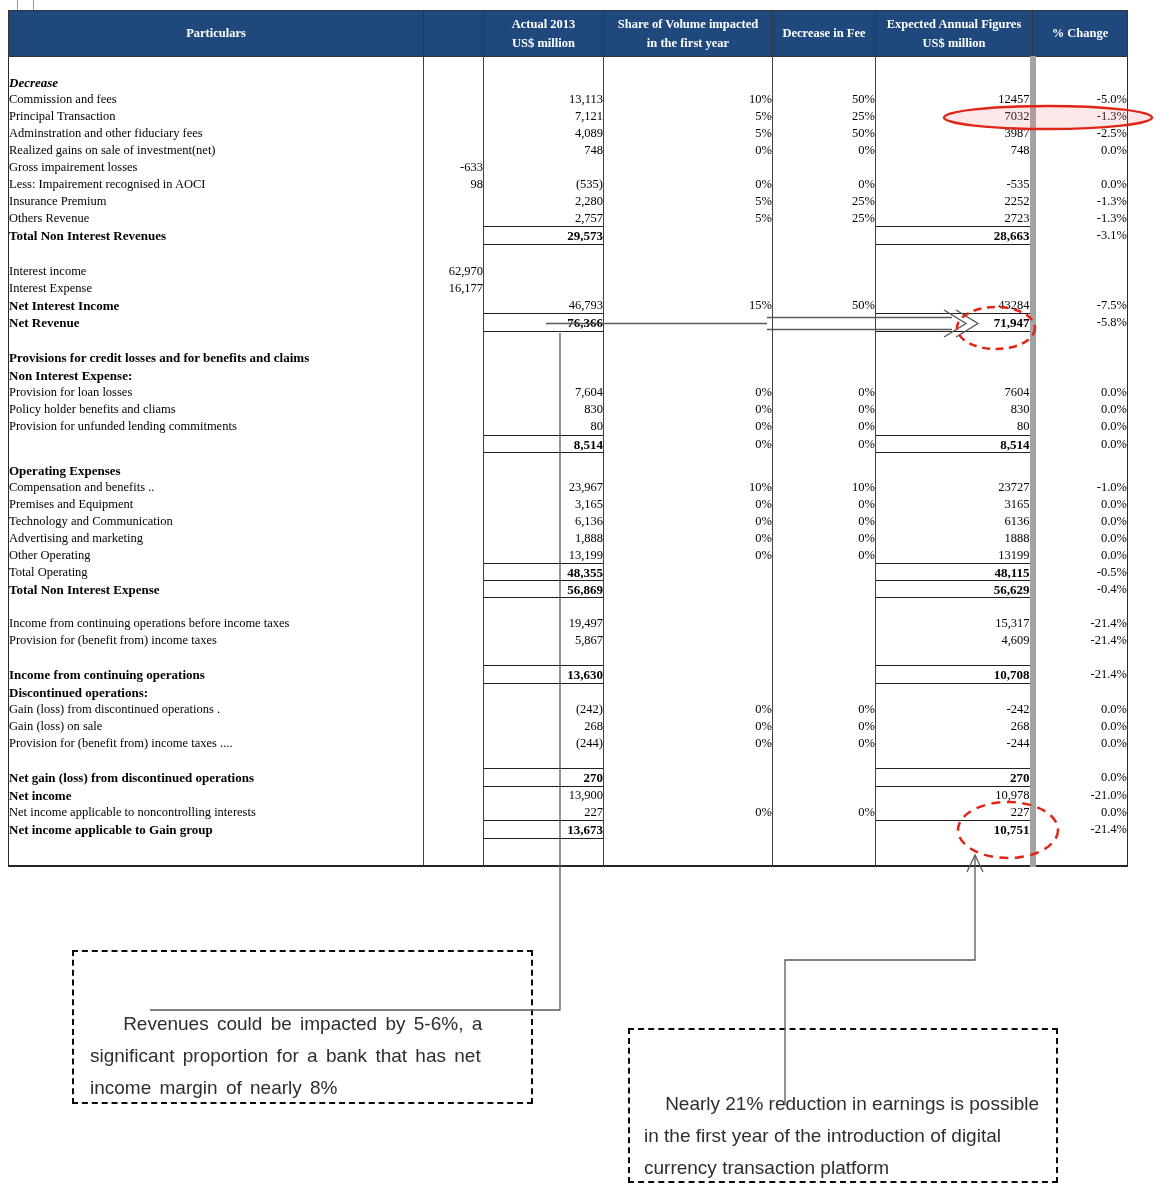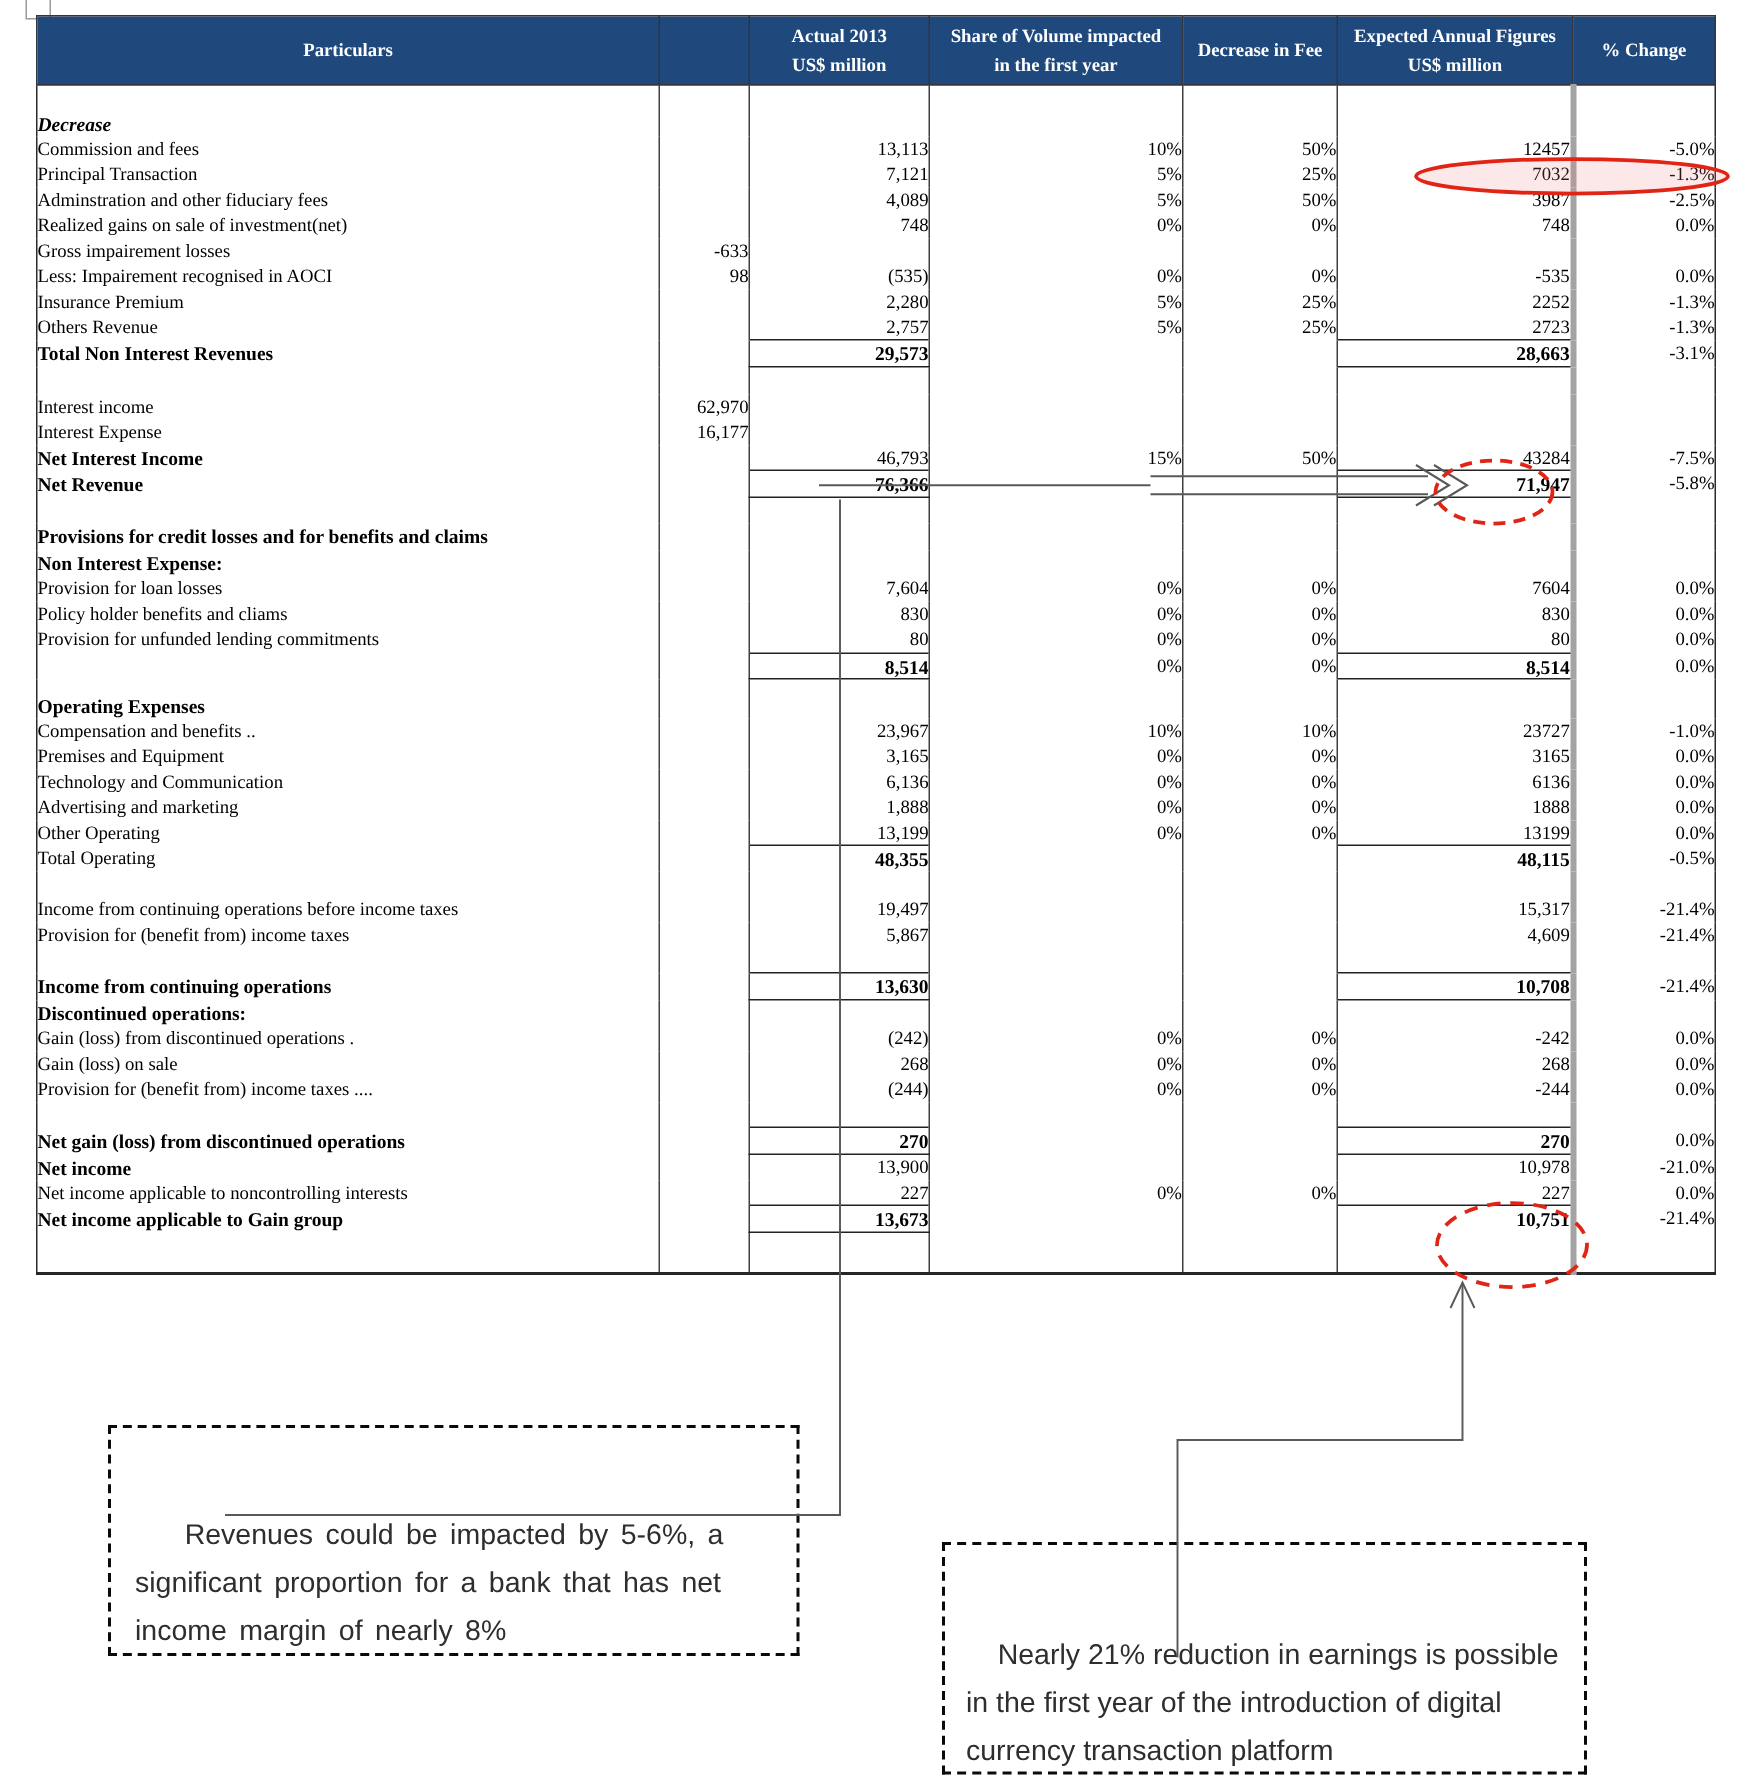--- a/index.html
+++ b/index.html
@@ -1,33 +1,33 @@
 <!DOCTYPE html>
 <html><head>
 <meta charset="utf-8">
 <style>
   html,body{margin:0;padding:0;background:#fff;}
   .page{position:relative;width:1169px;height:1185px;background:#fff;overflow:hidden;
         font-family:"Liberation Serif","DejaVu Serif",serif;}
   .anchor-box{position:absolute;left:17px;top:-3px;width:15px;height:14px;
               border:1px solid #9a9a9a;background:#fff;}
-  table.fin{position:absolute;left:24px;top:10px;width:1119px;table-layout:fixed;
+  table.fin{position:absolute;left:8px;top:10px;width:1119px;table-layout:fixed;
             border-collapse:collapse;border:1px solid #2b2b2b;border-bottom:2px solid #262626;
             font-size:12.5px;color:#000;}
   col.c1{width:415px;} col.c2{width:60px;} col.c3{width:120px;} col.c4{width:169px;}
   col.c5{width:103px;} col.c6{width:157px;} col.c7{width:95px;}
   table.fin th{height:45px;background:#1f497d;color:#fff;font-weight:bold;font-size:12.5px;
                text-align:center;vertical-align:middle;white-space:pre-line;line-height:1.45;
                border:1px solid #35343c;padding:0 2px;}
   table.fin td{padding:0;vertical-align:middle;line-height:1;white-space:nowrap;overflow:hidden;}
   tbody td:nth-child(2){border-left:1px solid #404040;}
   tbody td:nth-child(3){border-left:1px solid #404040;border-right:1px solid #404040;}
   tbody td:nth-child(4){border-right:1px solid #404040;}
   tbody td:nth-child(5){border-right:1px solid #404040;}
-  tbody td:nth-child(6){border-right:4px solid #a3a3a3;}
+  tbody td:nth-child(6){border-right:6px solid #a3a3a3;}
   td.lab{text-align:left;}
   td.num{text-align:right;padding-right:5px;}
   td.pct{padding-right:6px;}
   td.b{font-weight:bold;font-size:13px;}
   td.it{font-style:italic;}
   .ind0{padding-left:2px;} .ind1{padding-left:10px;} .ind2{padding-left:22px;} .ind3{padding-left:50px;}
   td.bt{border-top:1.5px solid #222;}
   td.bb{border-bottom:1.5px solid #222;}
   svg.overlay{position:absolute;left:0;top:0;pointer-events:none;z-index:5;}
   .callout{position:absolute;box-sizing:border-box;border:2px dashed #0a0a0a;background:#fff;
@@ -341,20 +341,29 @@
         <tr style="height: 17px;">
           <td class="lab ind1">Total Operating</td>
           <td class="num"></td>
           <td class="num b bt">48,355</td>
           <td class="num pct"></td>
           <td class="num pct"></td>
           <td class="num b bt">48,115</td>
           <td class="num pct">-0.5%</td>
         </tr>
         <tr style="height: 17px;">
+          <td class="lab ind2 b">Total Non Interest Expense</td>
+          <td class="num"></td>
+          <td class="num b bt bb">56,869</td>
+          <td class="num pct"></td>
+          <td class="num pct"></td>
+          <td class="num b bt bb">56,629</td>
+          <td class="num pct">-0.4%</td>
+        </tr>
+        <tr style="height: 17px;">
           <td class="lab ind0"></td>
           <td class="num"></td>
           <td class="num"></td>
           <td class="num pct"></td>
           <td class="num pct"></td>
           <td class="num"></td>
           <td class="num pct"></td>
         </tr>
         <tr style="height: 17px;">
           <td class="lab ind0">Income from continuing operations before income taxes</td>

